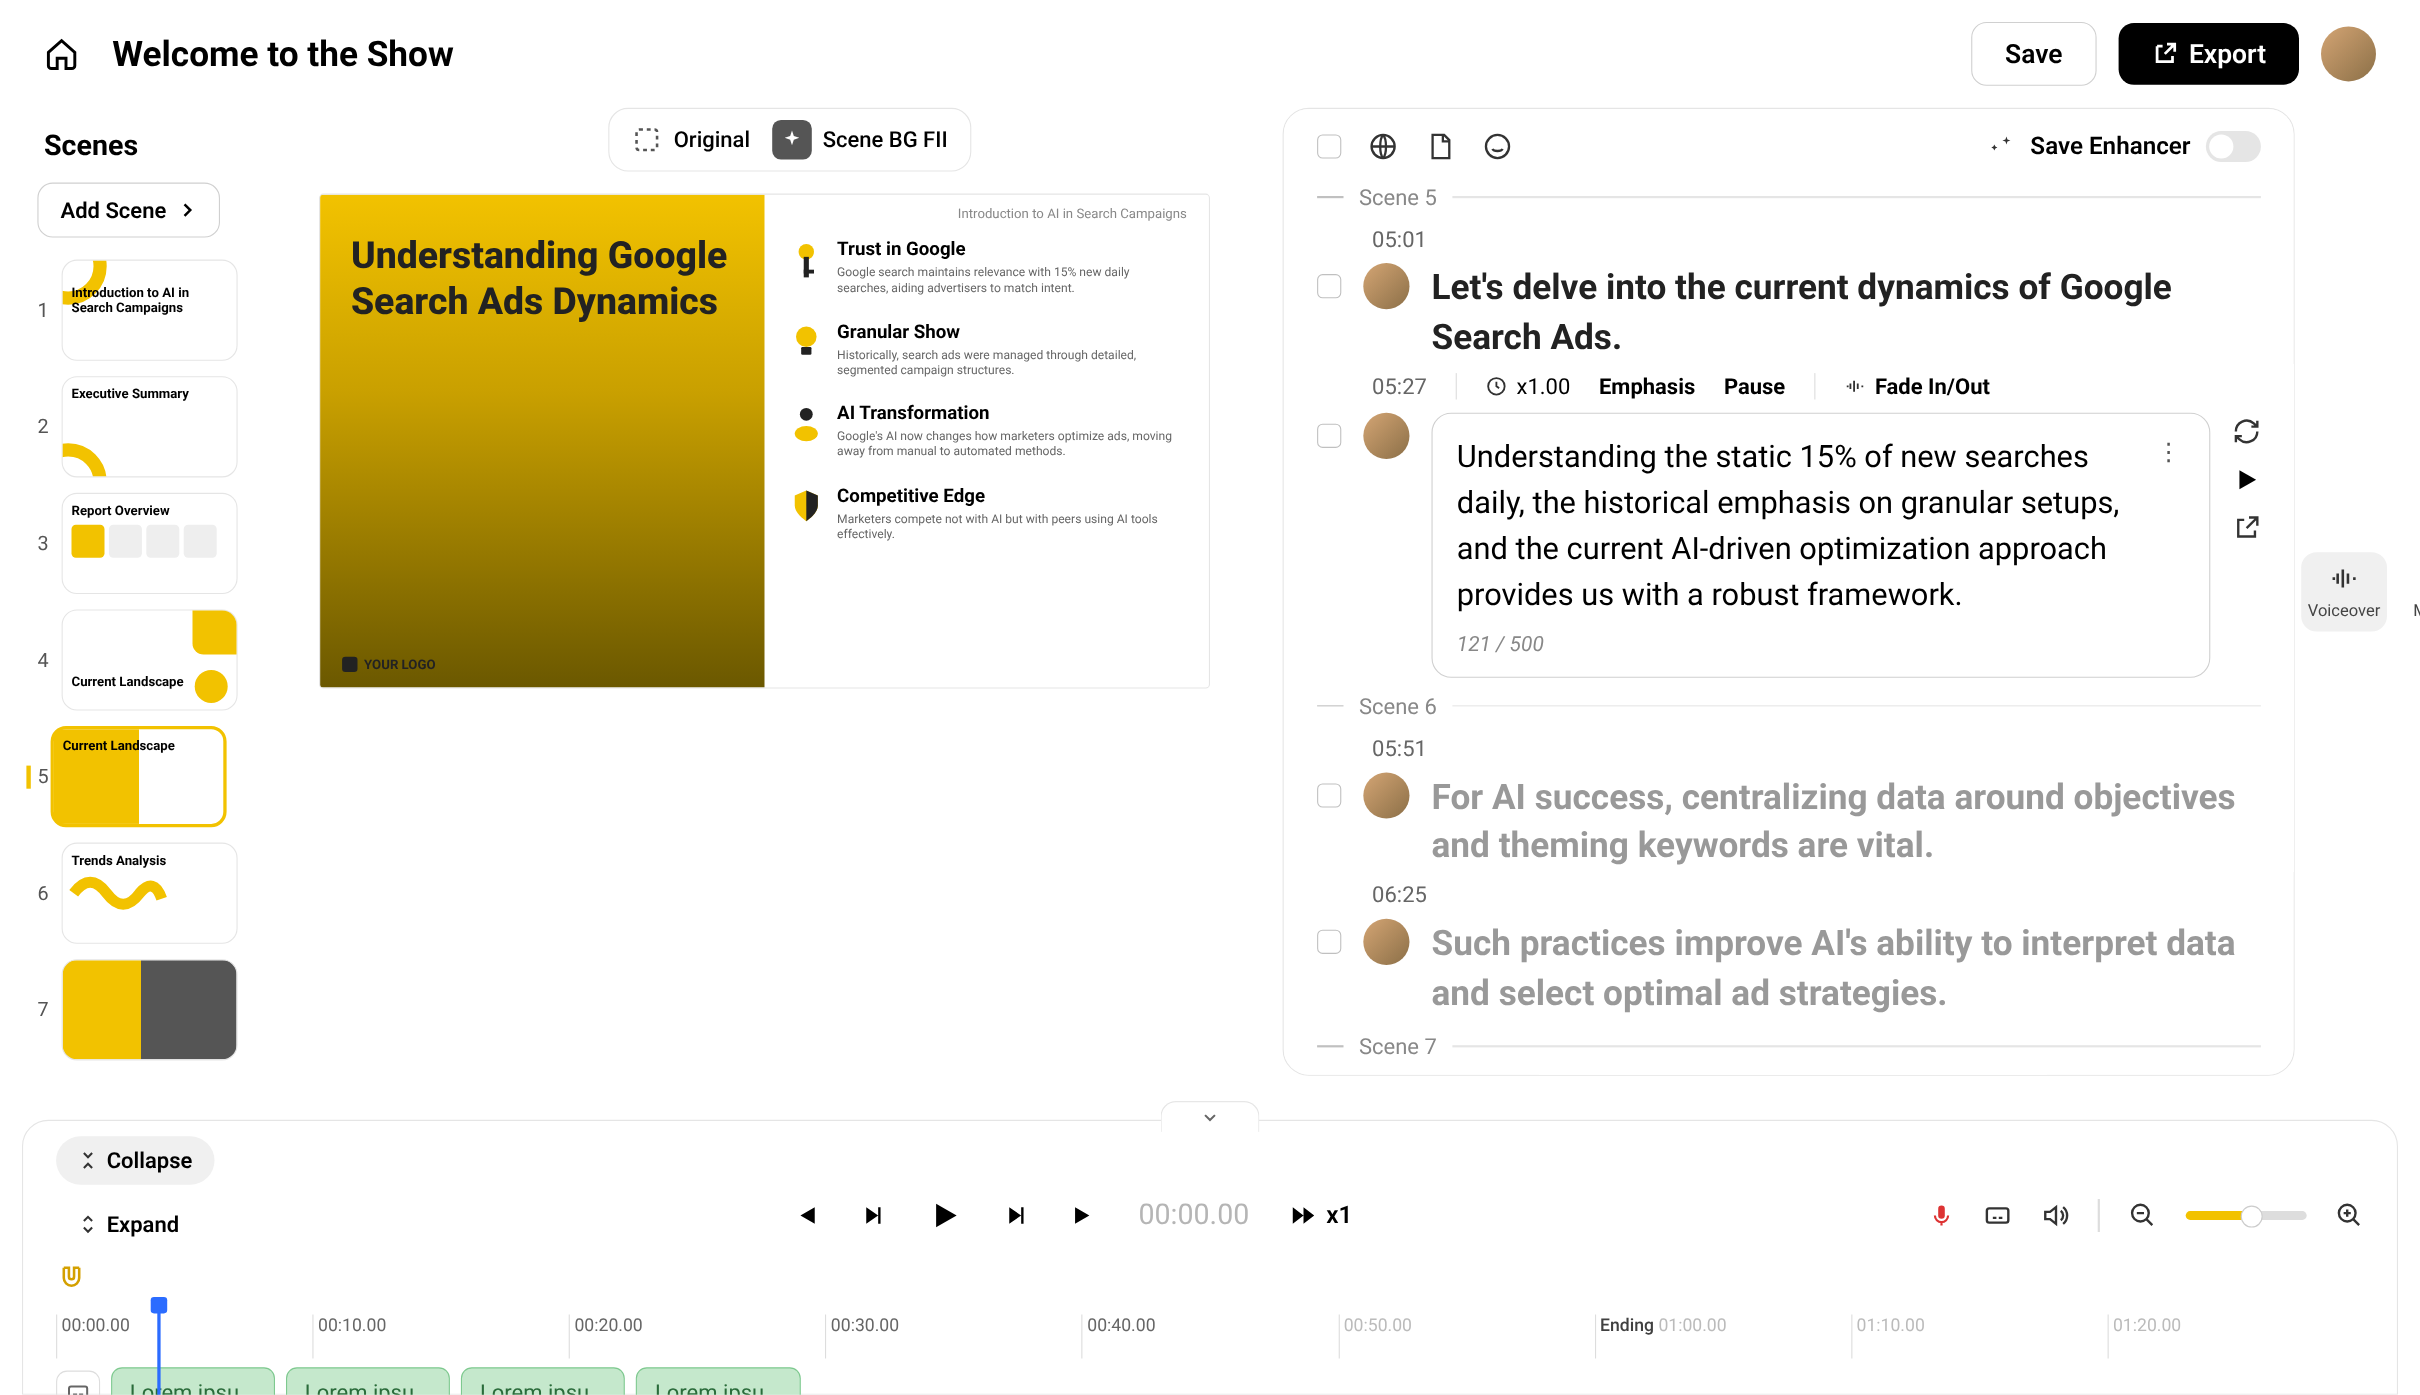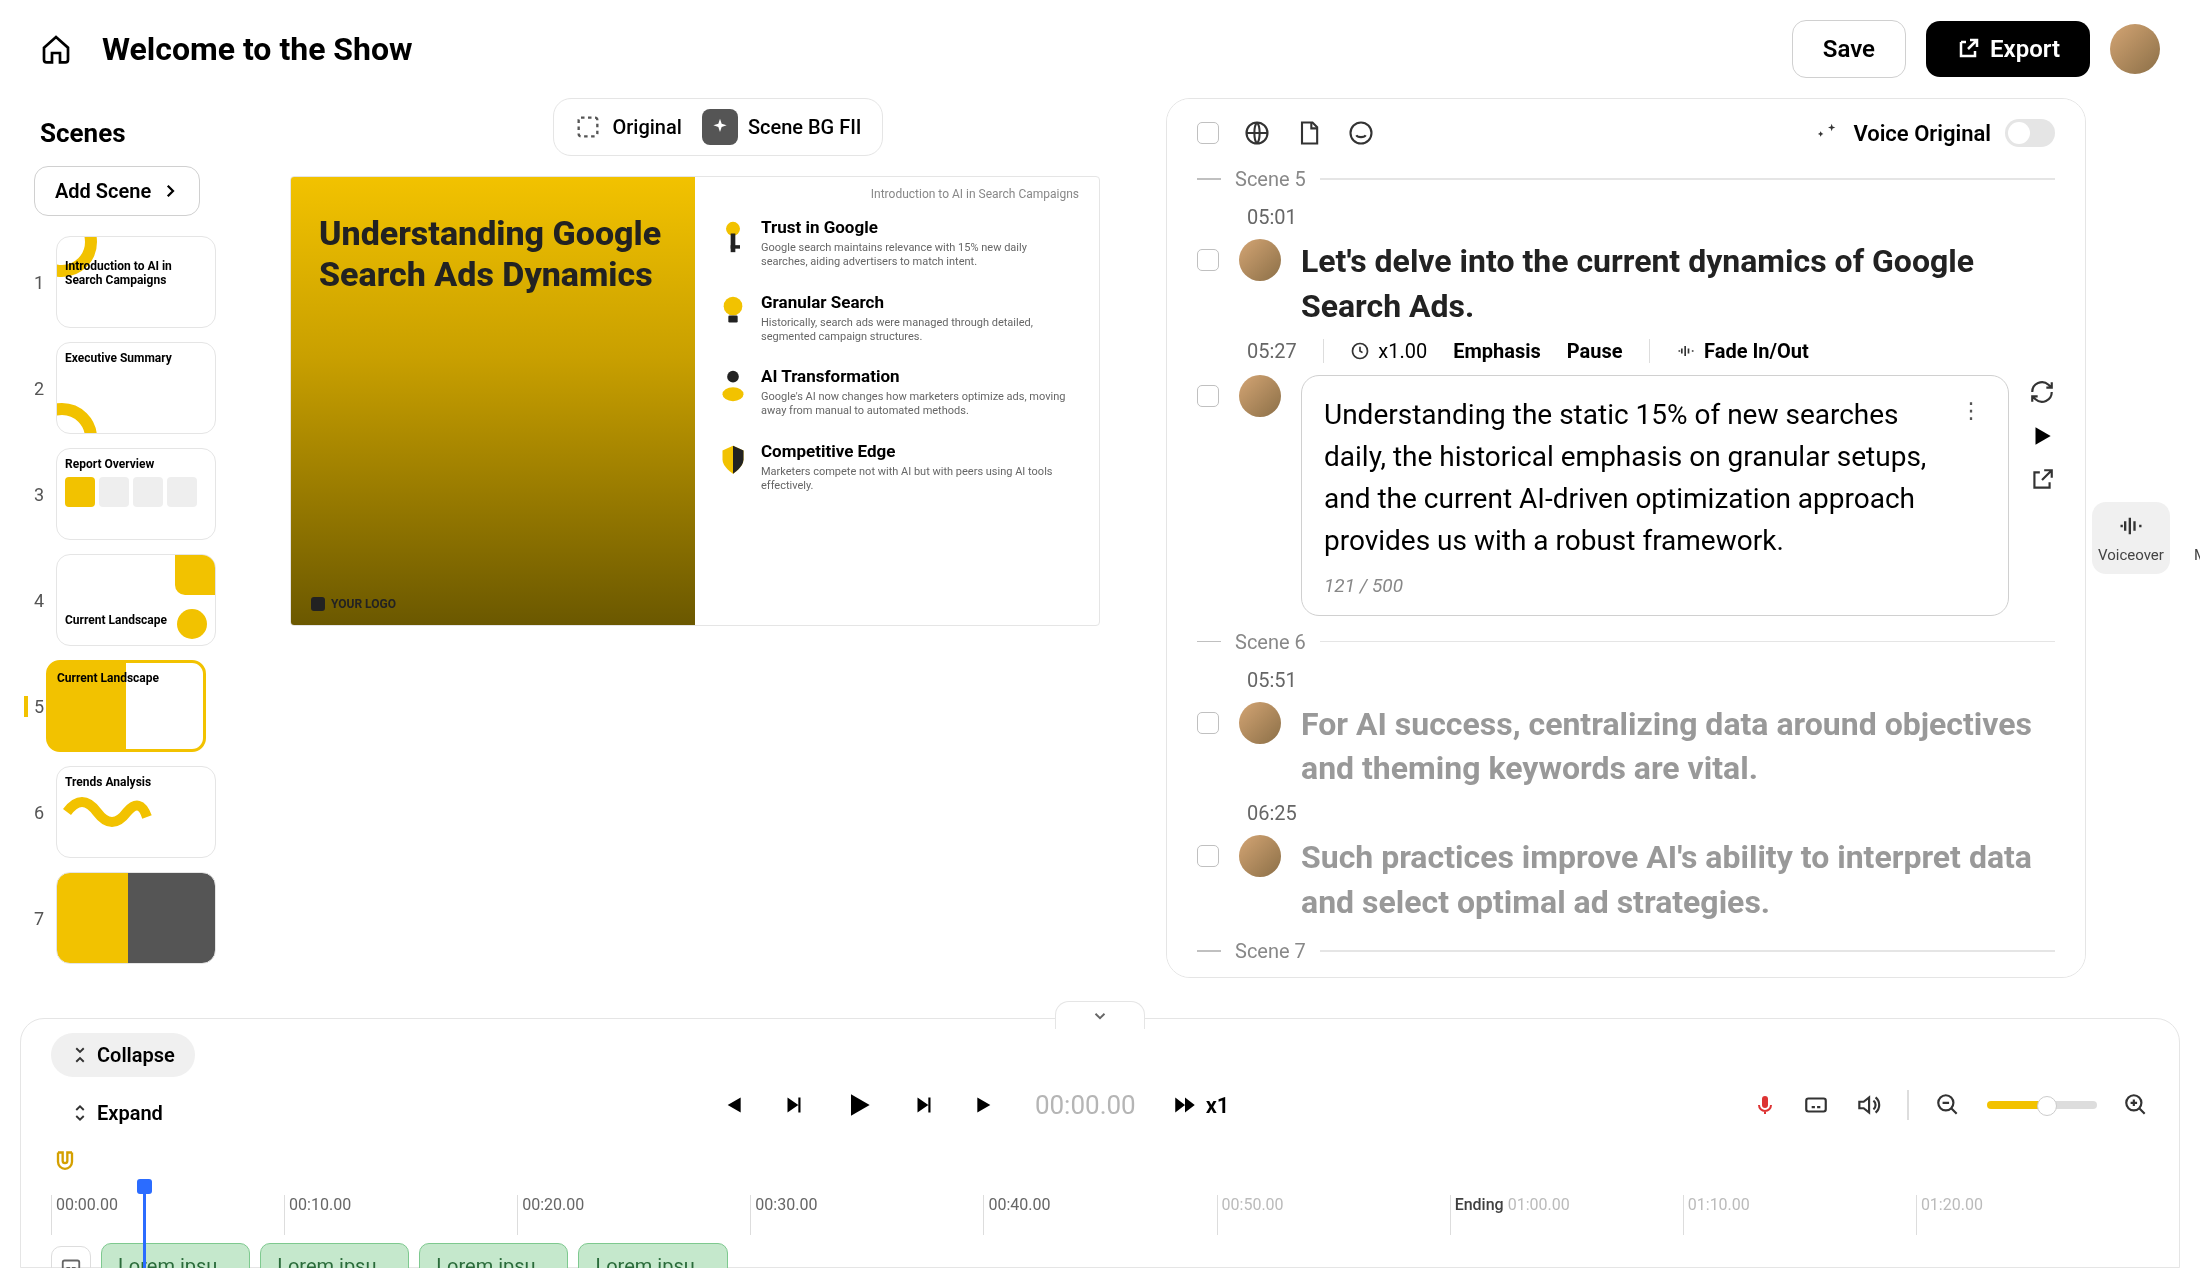--- a/index.html
+++ b/index.html
@@ -251,21 +251,21 @@
               <div class="slide-point-title">Trust in Google</div>
               <div class="slide-point-desc">Google search maintains relevance with 15% new daily searches, aiding advertisers to match intent.</div>
             </div>
         </div>
         <div class="slide-point">
           <svg class="slide-point-icon" viewBox="0 0 24 30">
               <circle cx="12" cy="10" r="8" fill="#f2c200"></circle>
               <rect x="8" y="18" width="8" height="6" fill="#222" rx="1"></rect>
             </svg>
           <div>
-              <div class="slide-point-title">Granular Search</div>
+              <div class="slide-point-title">Granular Show</div>
               <div class="slide-point-desc">Historically, search ads were managed through detailed, segmented campaign structures.</div>
             </div>
         </div>
         <div class="slide-point">
           <svg class="slide-point-icon" viewBox="0 0 24 30">
               <circle cx="12" cy="7" r="5" fill="#222"></circle>
               <ellipse cx="12" cy="22" rx="9" ry="6" fill="#f2c200"></ellipse>
             </svg>
           <div>
               <div class="slide-point-title">AI Transformation</div>
@@ -300,21 +300,21 @@
           </svg>
         <svg class="voice-hdr-icon" viewBox="0 0 24 24" fill="none" stroke="#333" stroke-width="1.8">
             <circle cx="12" cy="12" r="9"></circle>
             <path d="M8 14c1 2 7 2 8 0M9 10h0M15 10h0"></path>
           </svg>
       </div>
       <div class="voice-header-right">
         <svg width="22" height="22" viewBox="0 0 24 24" fill="#333">
             <path d="M5 19L19 5M16 2l1 3 3 1-3 1-1 3-1-3-3-1 3-1zM4 10l1 2 2 1-2 1-1 2-1-2-2-1 2-1z"></path>
           </svg>
-        <span>Voice Original</span>
+        <span>Save Enhancer</span>
         <div class="toggle"></div>
       </div>
     </div>
 
     <div class="scene-divider">
         <span>Scene 5</span>
       </div>
 
     <div class="vo-time">05:01</div>
     <div class="vo-line">

